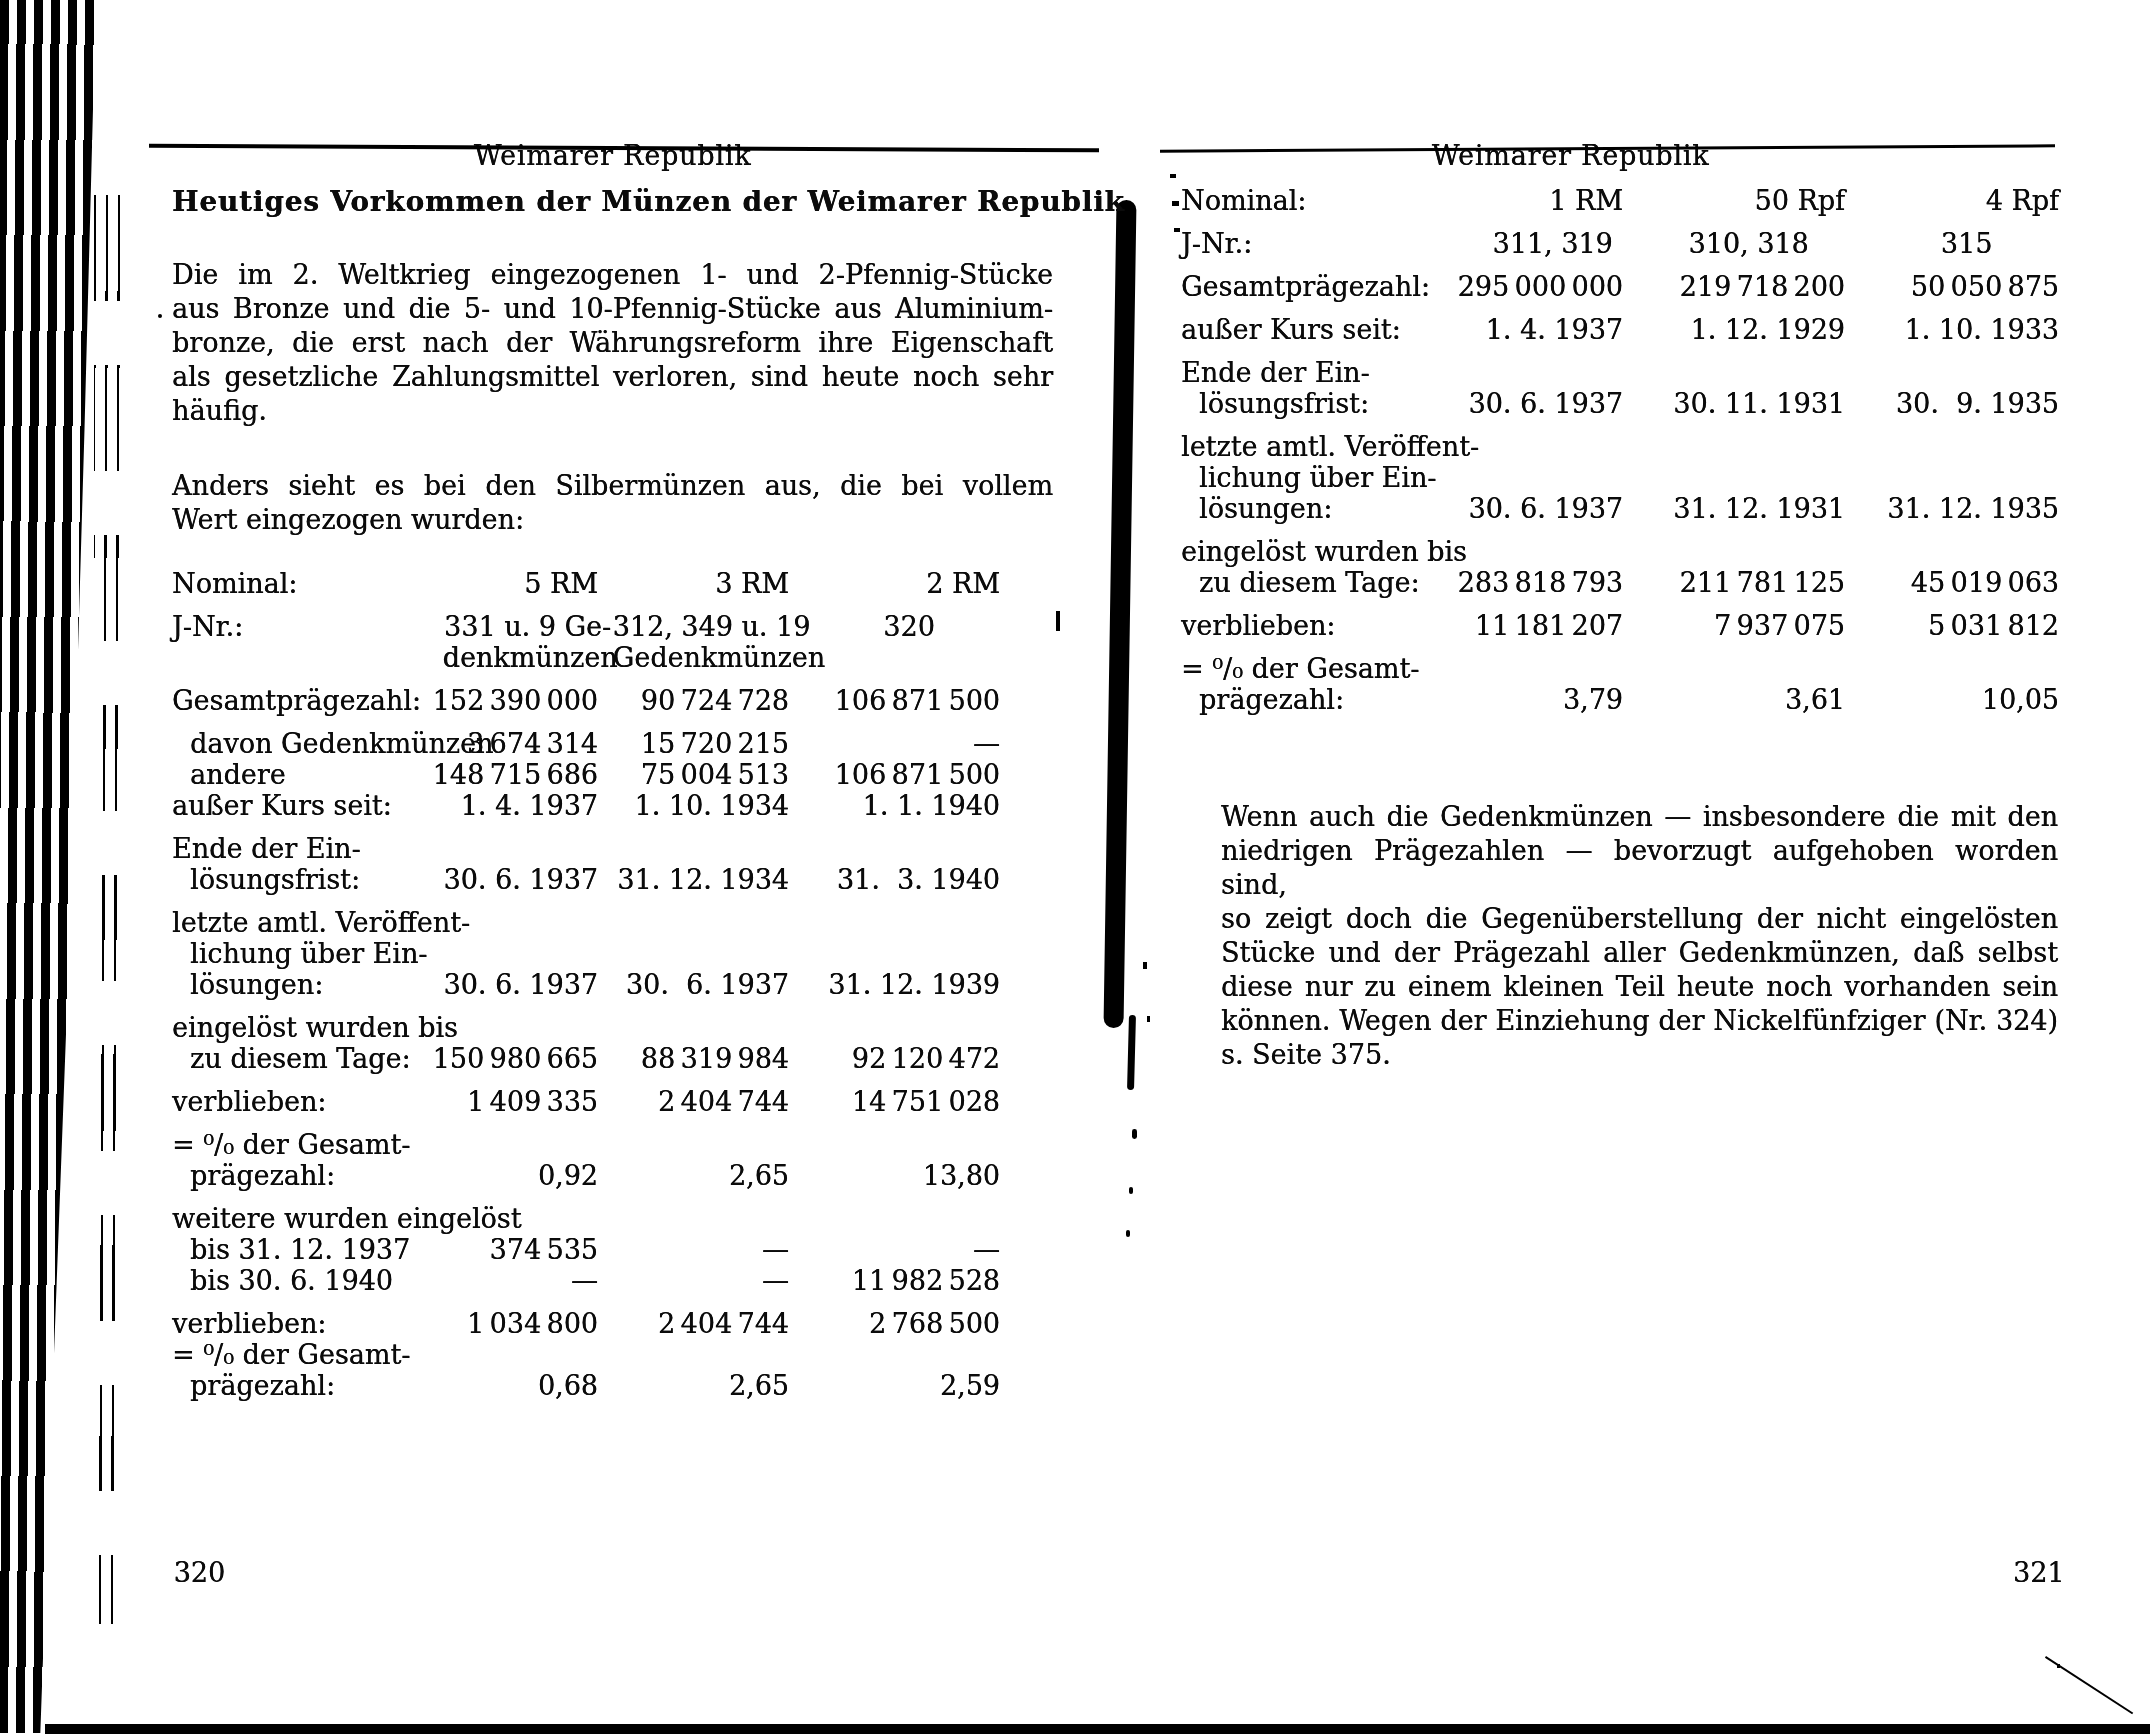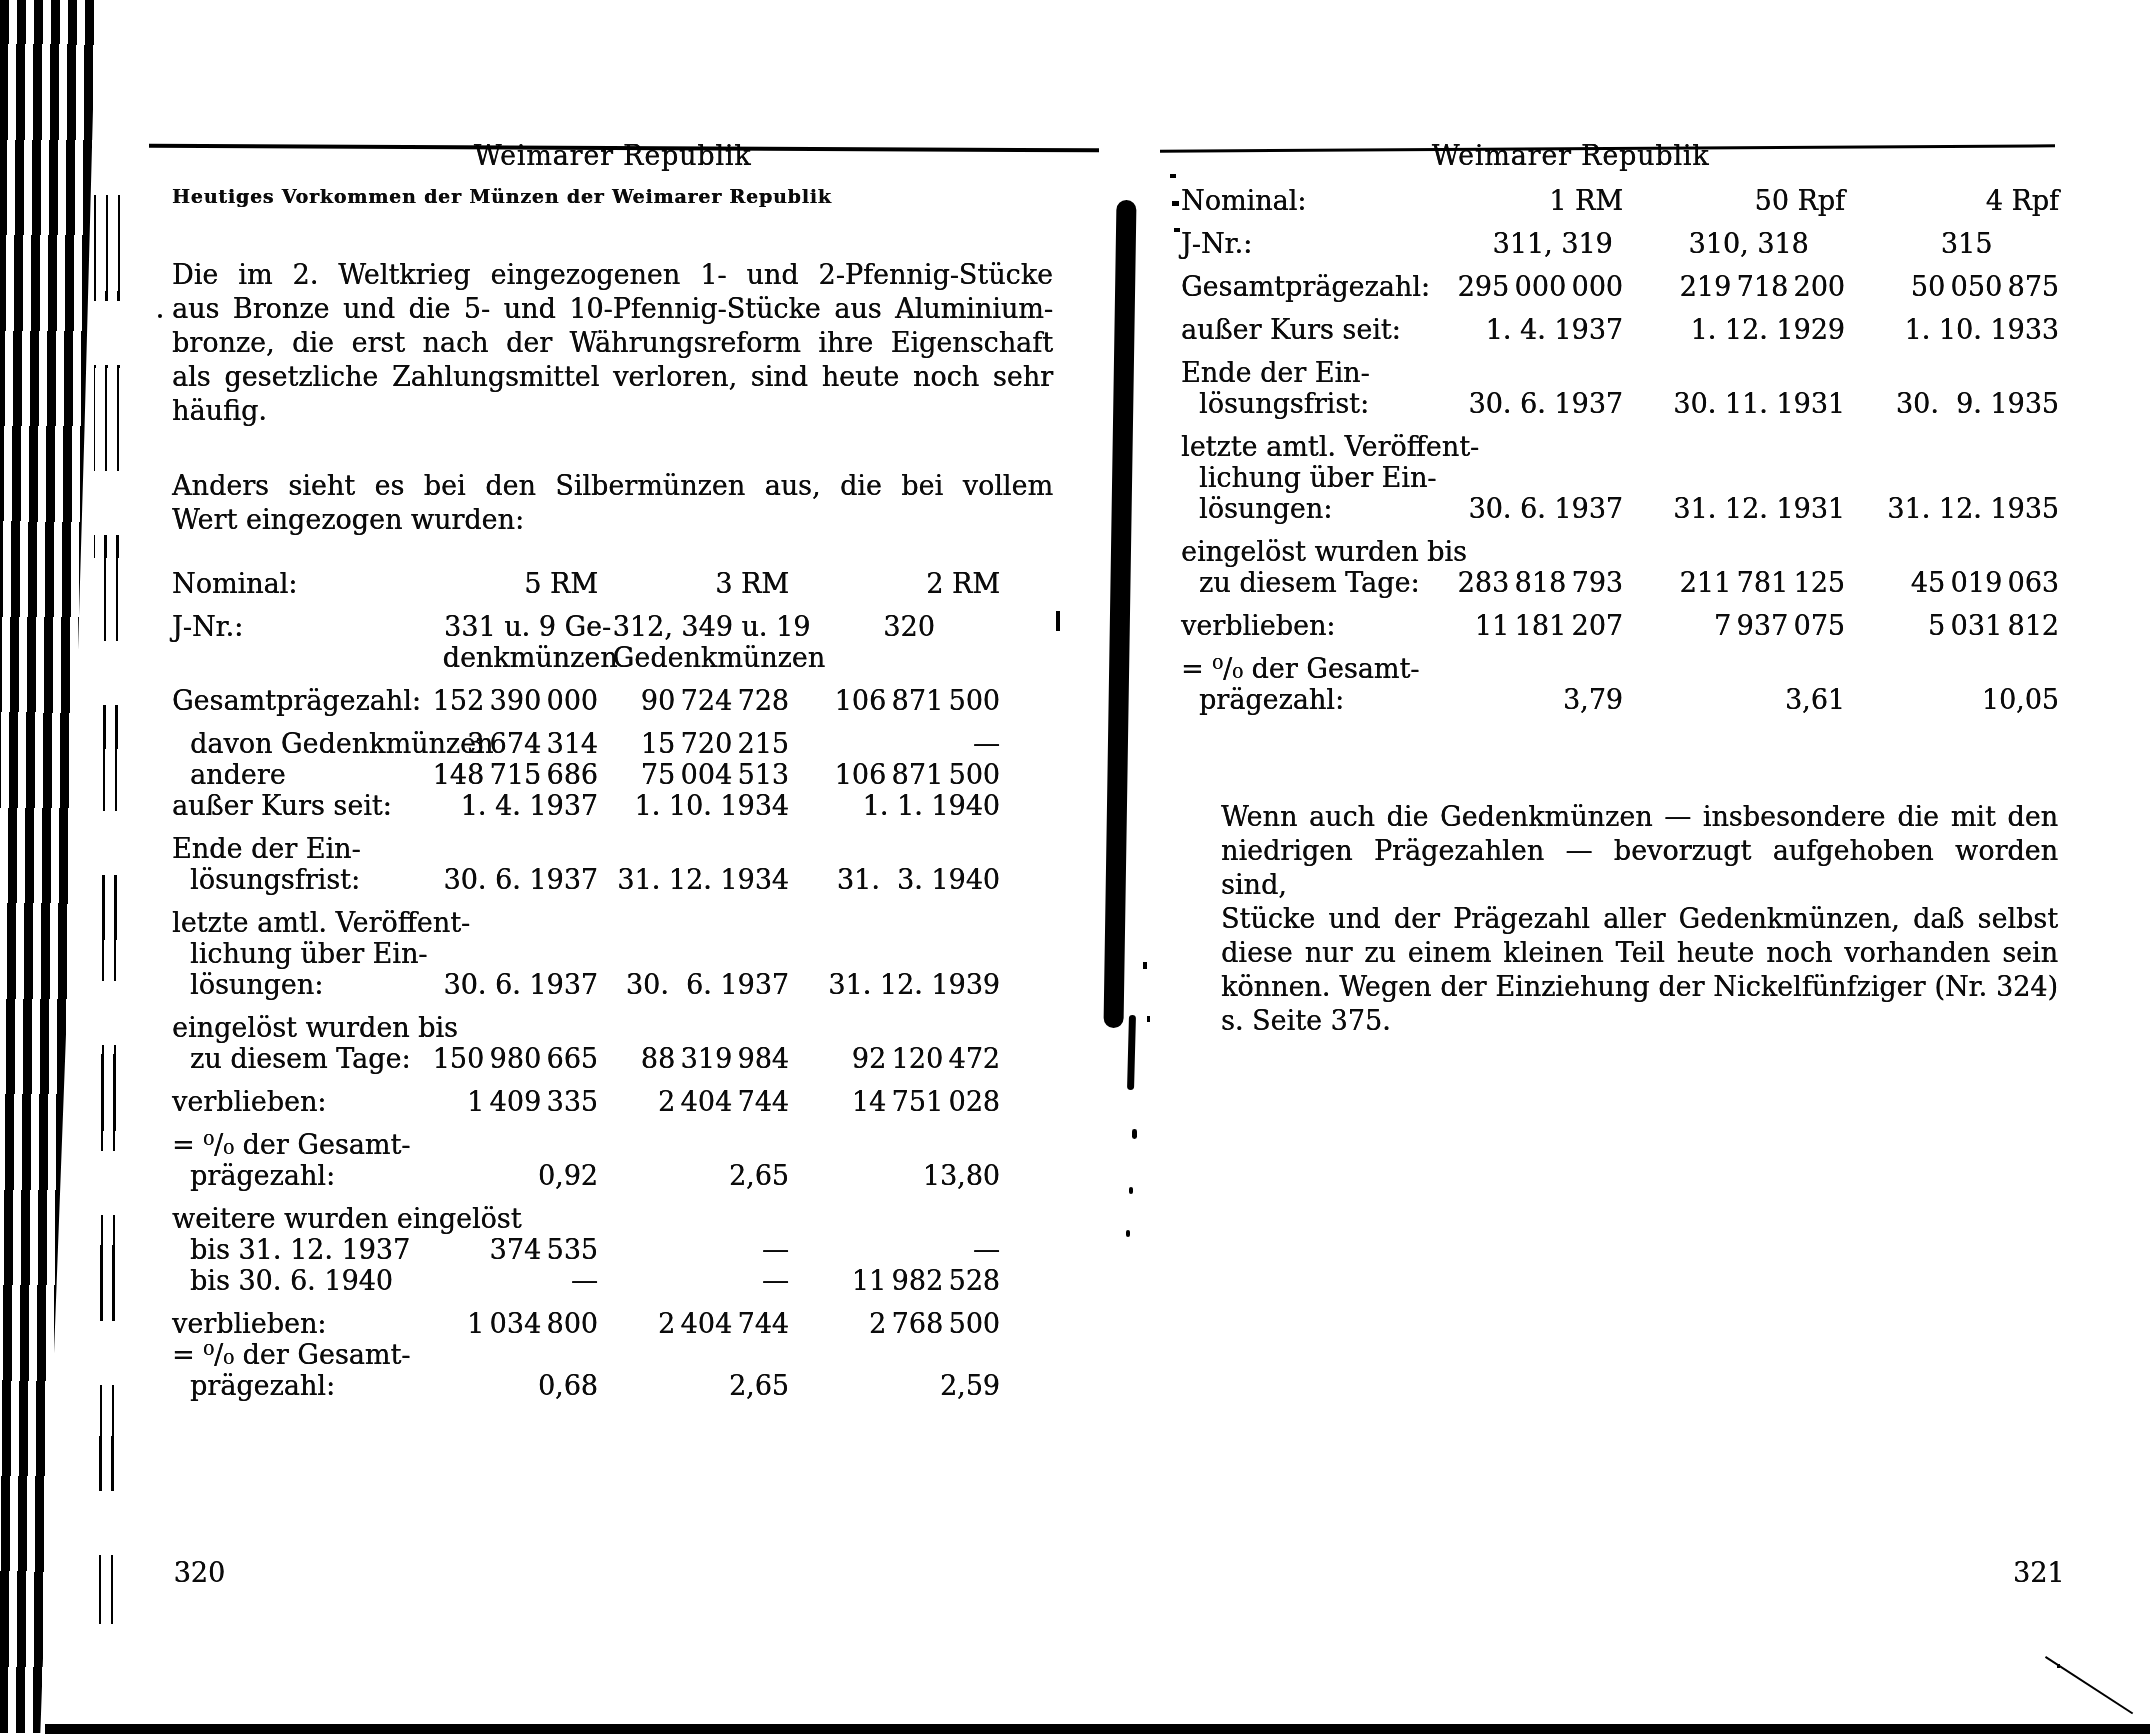--- a/index.html
+++ b/index.html
@@ -13,21 +13,21 @@
   #right-page{left:1181px;width:877px;}
 
   .running-header{position:absolute;top:104px;left:0;right:0;text-align:center;
     font-size:27px;letter-spacing:0.8px;white-space:nowrap;margin-top:36px;}
   #right-page .running-header{transform:translateX(-49px);}
 
   .header-rule{position:absolute;background:#000;}
   #left-page .header-rule{top:146px;left:-23px;width:950px;height:4px;transform:rotate(0.28deg);}
   #right-page .header-rule{top:147px;left:-21px;width:895px;height:3.2px;transform:rotate(-0.35deg);}
 
-  .section-title{position:absolute;top:185px;left:0;font-size:19px;font-weight:bold;
+  .section-title{position:absolute;top:185px;left:0;font-size:28px;font-weight:bold;
     letter-spacing:0.8px;white-space:nowrap;}
 
   .para{position:absolute;left:0;right:0;}
   .tline{font-size:27px;line-height:34px;text-align:justify;text-align-last:justify;}
   .para .tline:last-child{text-align-last:auto;}
   .para.stretch-last .tline:last-child{text-align-last:justify;}
   #para1{top:258px;}
   #para2{top:469px;}
   #closing{top:1495px;}
   #right-para{top:800px;margin-left:40px;}
@@ -336,20 +336,21 @@
       <div class="trow">
         <div class="tlabel indent">prägezahl:</div>
         <div class="tval">3,79</div>
         <div class="tval">3,61</div>
         <div class="tval">10,05</div>
       </div>
     </div>
   <div class="para" id="right-para">
       <div class="tline">Wenn auch die Gedenkmünzen — insbesondere die mit den</div>
       <div class="tline">niedrigen Prägezahlen — bevorzugt aufgehoben worden sind,</div>
+      <div class="tline">so zeigt doch die Gegenüberstellung der nicht eingelösten</div>
       <div class="tline">Stücke und der Prägezahl aller Gedenkmünzen, daß selbst</div>
       <div class="tline">diese nur zu einem kleinen Teil heute noch vorhanden sein</div>
       <div class="tline">können. Wegen der Einziehung der Nickelfünfziger (Nr. 324)</div>
       <div class="tline">s. Seite 375.</div>
     </div>
   <div class="page-number">321</div>
 </div>
 
 
 </body></html>

